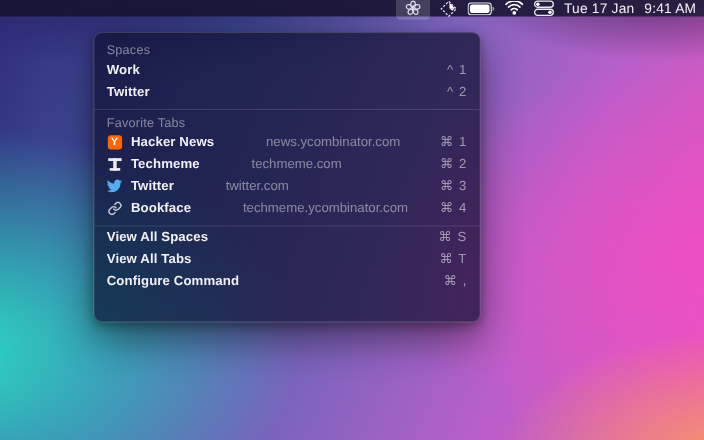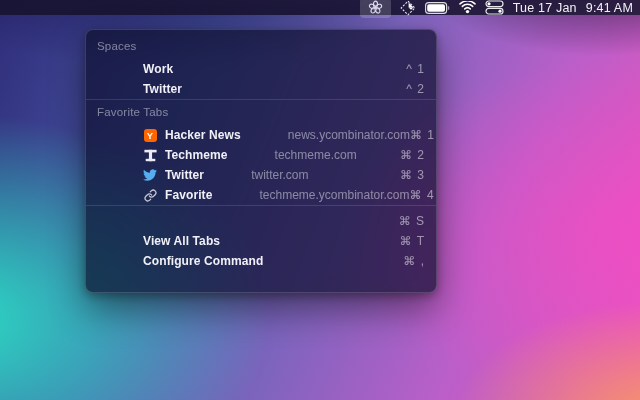--- a/index.html
+++ b/index.html
@@ -32,21 +32,21 @@
     background:rgba(15,17,44,0.72);
     backdrop-filter:blur(8px) saturate(1.2);
     border:1px solid rgba(255,255,255,0.15);
     border-radius:8px;
     box-shadow:0 16px 36px rgba(0,0,0,0.45), 0 3px 10px rgba(0,0,0,0.3);
   }
   .section{padding:2px 0 3px;}
   .section.first{padding-top:6px;}
   .hdr{height:20px;display:flex;align-items:center;padding:0 11px;
        font-size:11.5px;color:rgba(255,255,255,0.45);letter-spacing:.2px;}
-  .row{height:20px;display:flex;align-items:flex-end;padding:0 11px;cursor:default;margin-left:46px;}
+  .row{height:20px;display:flex;align-items:flex-start;padding:0 11px;cursor:default;}
   .label{font-size:12px;font-weight:600;color:#f1f0f6;letter-spacing:.1px;white-space:nowrap;}
   .url{font-size:12px;color:rgba(255,255,255,0.45);margin-left:5px;white-space:nowrap;padding-left:42px;}
   .shortcut{margin-left:auto;font-size:12px;color:rgba(255,255,255,0.52);letter-spacing:1px;white-space:nowrap;}
   .divider{height:1px;background:rgba(255,255,255,0.12);}
   .fav-icon{width:14px;height:14px;margin-right:8px;flex:none;
             display:flex;align-items:center;justify-content:center;}
   .hn-badge{width:13px;height:13px;border-radius:3px;display:flex;align-items:center;justify-content:center;
             font-size:9.5px;font-weight:700;color:#fff;}
 </style>
 </head>
@@ -152,30 +152,31 @@
       <span class="shortcut">⌘ 3</span>
     </div>
 
     <div class="row">
       <span class="fav-icon">
         <svg width="13" height="13" viewBox="0 0 24 24" fill="none" stroke="#c9c7d6" stroke-width="2.4" stroke-linecap="round" stroke-linejoin="round">
           <path d="M10 13a5 5 0 007.54.54l3-3a5 5 0 00-7.07-7.07l-1.72 1.71"></path>
           <path d="M14 11a5 5 0 00-7.54-.54l-3 3a5 5 0 007.07 7.07l1.71-1.71"></path>
         </svg>
       </span>
-      <span class="label">Favorite</span>
+      <span class="label">Bookface</span>
       <span class="url">techmeme.ycombinator.com</span>
       <span class="shortcut">⌘ 4</span>
     </div>
   </div>
 
   <div class="divider"></div>
 
   <div class="section">
     <div class="row">
+      <span class="label">View All Spaces</span>
       <span class="shortcut">⌘ S</span>
     </div>
     <div class="row">
       <span class="label">View All Tabs</span>
       <span class="shortcut">⌘ T</span>
     </div>
     <div class="row">
       <span class="label">Configure Command</span>
       <span class="shortcut">⌘ ,</span>
     </div>

